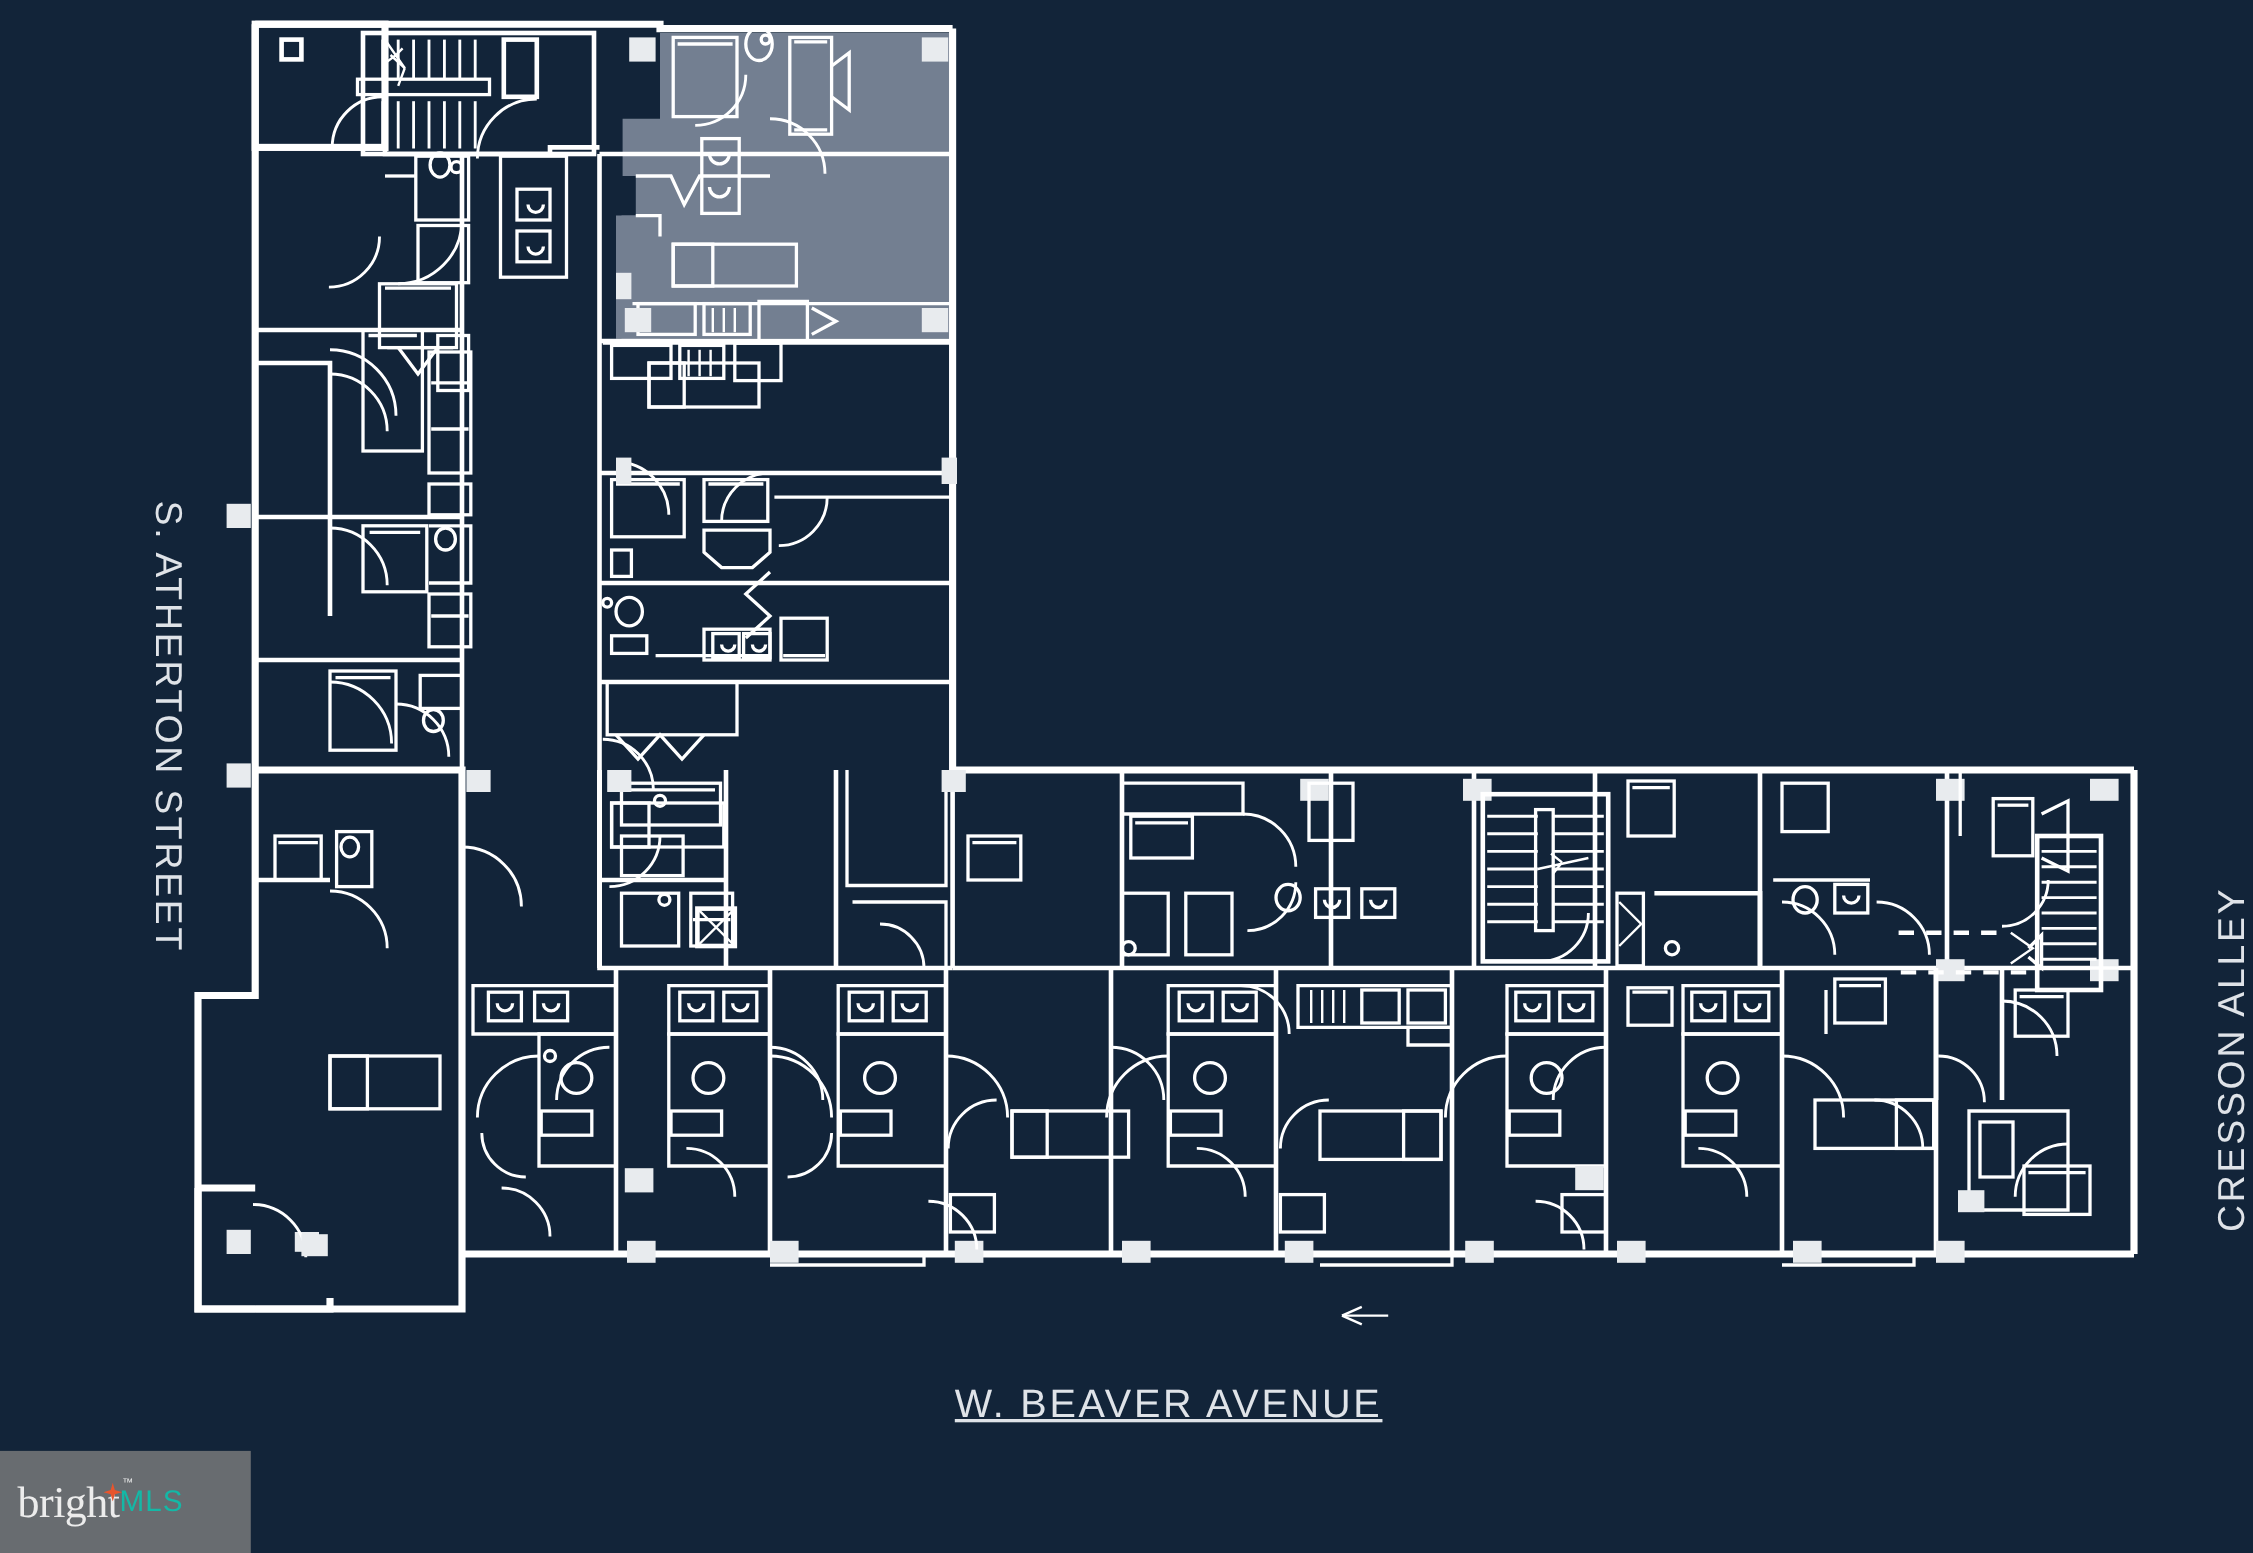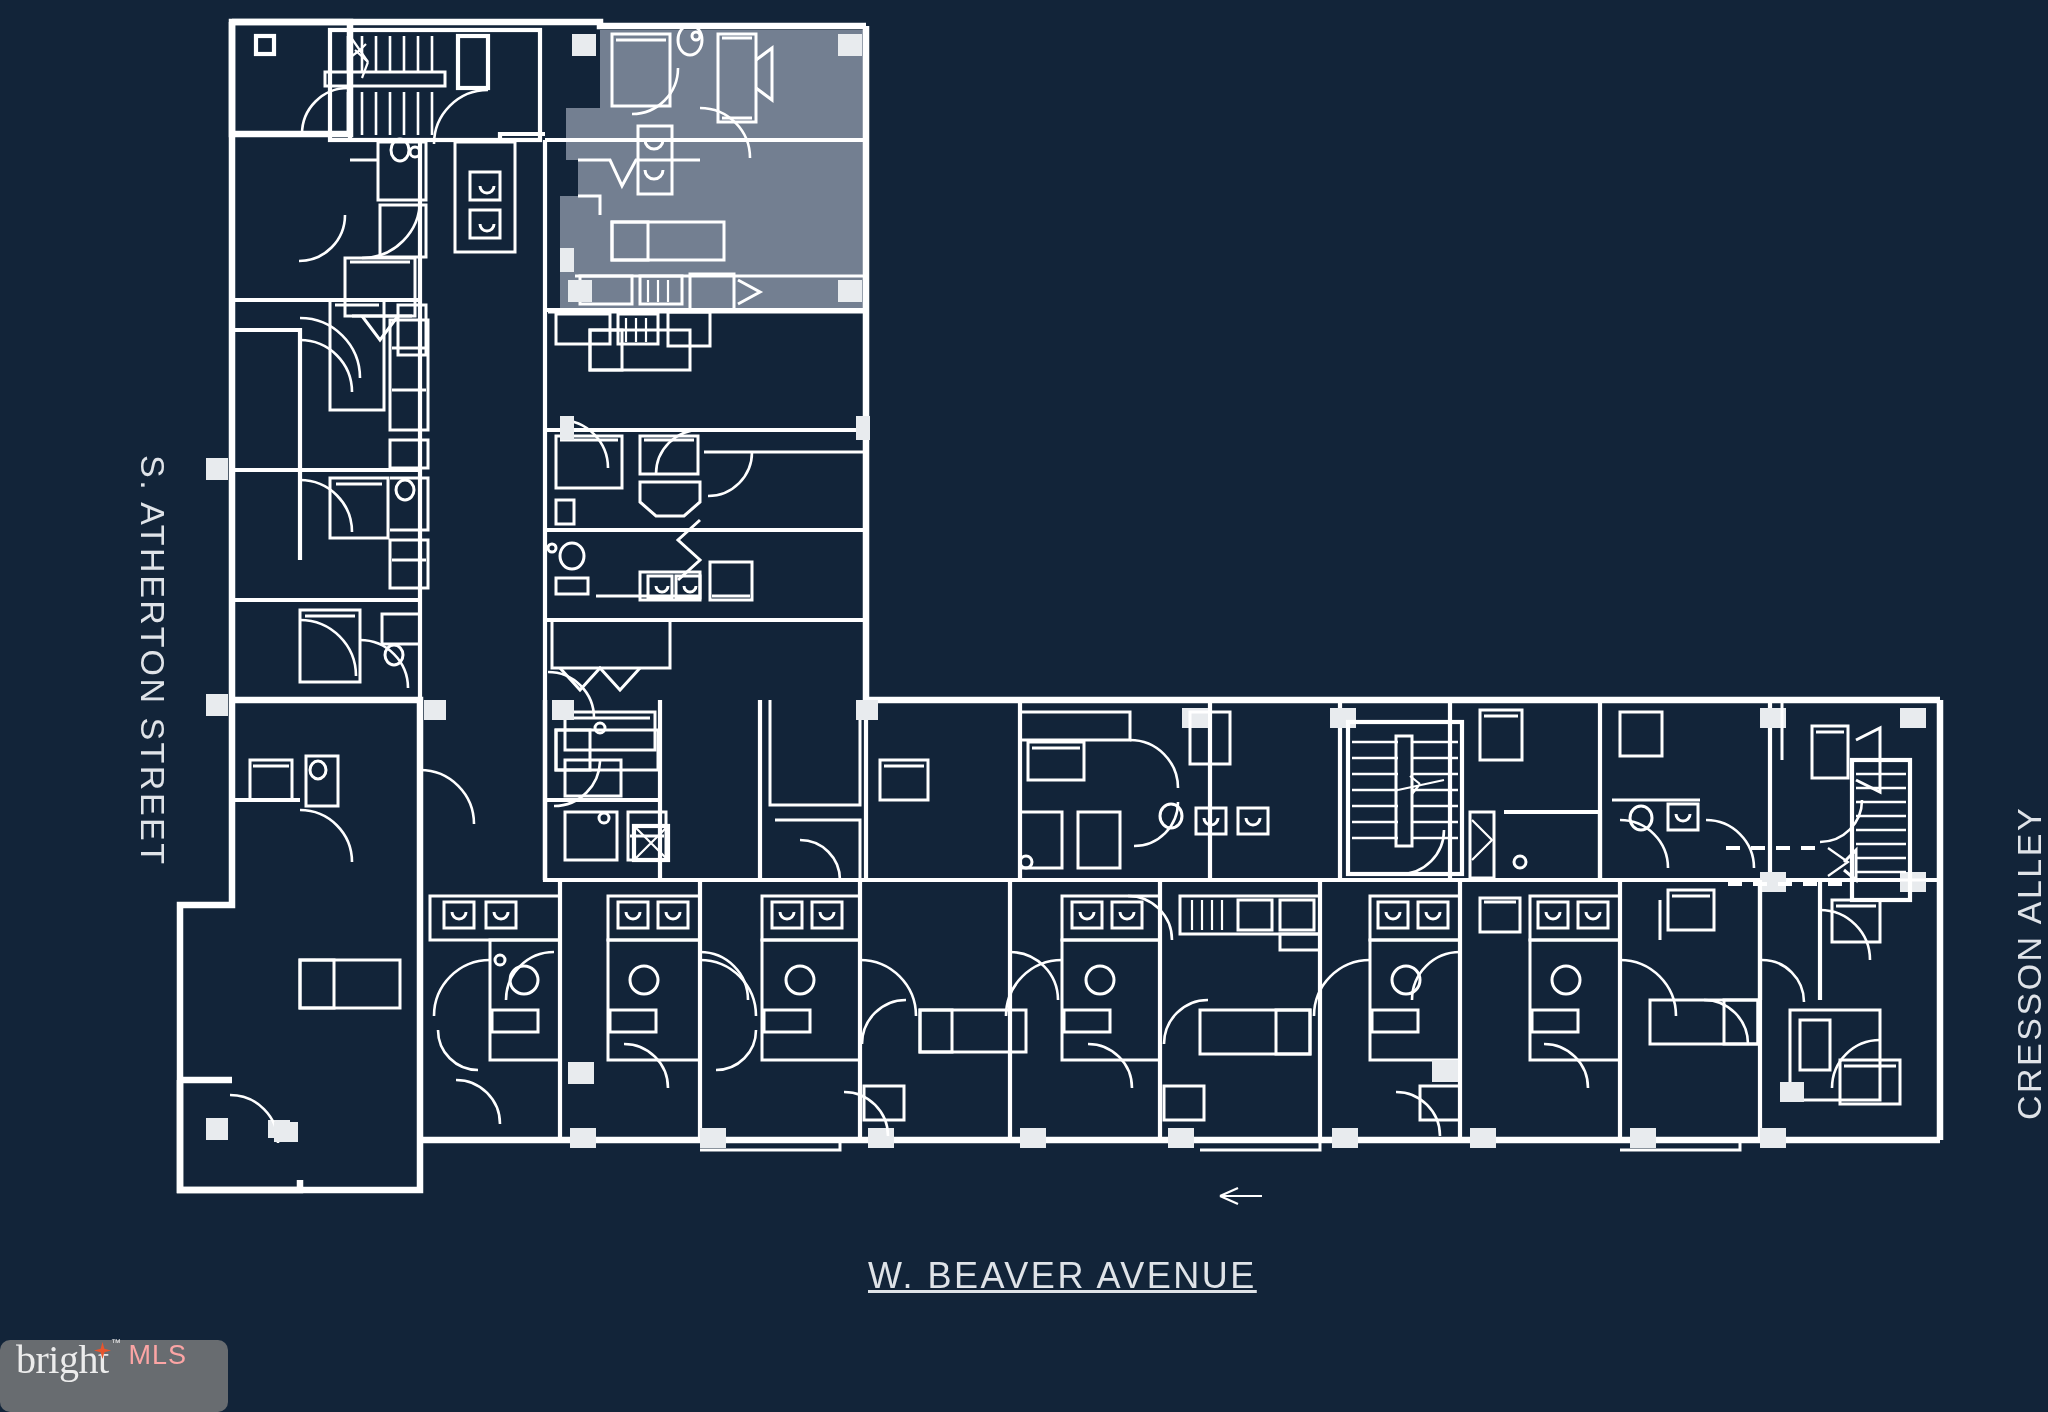--- a/index.html
+++ b/index.html
@@ -43,25 +43,25 @@
     left: 0; top: 0;
     font-size: 36px;
     transform: translate(868px, 1255px);
     text-decoration: underline;
   }
 
   
   #watermark {
     position: absolute;
     left: 0; bottom: 0;
-    width: 228px; height: 72px;
+    width: 228px; height: 93px;
     background: rgba(128,128,128,0.78);
     display: flex;
+    align-items: center;
     padding-left: 16px;
-    border-radius: 10px;
   }
   #wm-bright {
     color: #ececec;
     font-family: "Liberation Serif", serif;
     font-size: 40px;
     line-height: 1;
     letter-spacing: -0.5px;
     position: relative;
   }
   #wm-spark {
@@ -71,25 +71,24 @@
     pointer-events: none;
   }
   #wm-tm {
     position: absolute;
     right: -12px; top: -2px;
     color: #ececec;
     font-family: "Liberation Sans", sans-serif;
     font-size: 10px;
   }
   #wm-mls {
-    color: #fca5a5;
+    color: #14b8a6;
     font-family: "Liberation Sans", sans-serif;
     font-size: 27px;
     letter-spacing: 1px;
-    margin-left: 20px;
   }
 </style>
 </head>
 <body>
 
 <div id="stage">
 
   <svg id="plan-svg" viewBox="0 0 2048 1412" xmlns="http://www.w3.org/2000/svg">
     <defs>
       <style>

